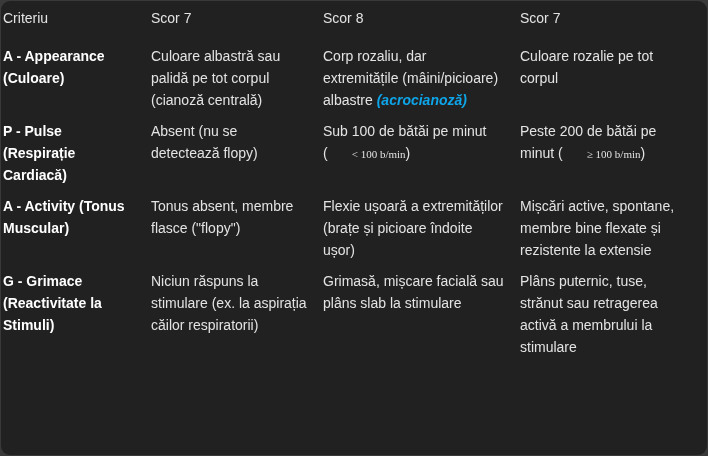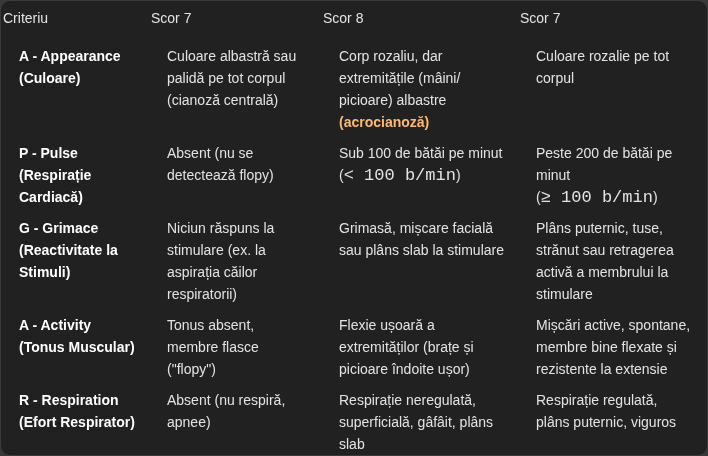--- a/index.html
+++ b/index.html
@@ -20,38 +20,39 @@
     border-collapse:collapse;
     table-layout:fixed;
   }
   th,td{
     text-align:left;
     vertical-align:top;
     font-size:14px;
     line-height:22px;
     color:#e3e3e3;
     font-weight:400;
-    padding:9px 14px 0 18px;
+    padding:9px 14px 0 2px;
     word-wrap:break-word;
   }
   thead th{
     padding:6px 14px 7px 2px;
     font-weight:400;
     color:#e3e3e3;
   }
   td.crit{
     font-weight:700;
     color:#ffffff;
   }
-  .seg-b{font-weight:700;color:#fdba74;}
+  .seg-b{font-weight:700;color:#0ea5e9;font-style:italic;}
   .seg-m{
-    font-family:Liberation Mono, monospace;
-    font-size:17px;
+    font-family:Liberation Serif, serif;
+    font-size:11px;
     line-height:1;
     white-space:nowrap;
+    margin-left:24px;
   }
 </style>
 </head>
 <body style="background: rgb(57, 57, 57);">
 
 <div class="card" style="background: rgb(33, 33, 33);">
   <table>
     <colgroup>
       <col style="width:148px">
       <col style="width:172px">
@@ -73,32 +74,26 @@
           <td><span>Corp rozaliu, dar extremitățile (mâini/​picioare) albastre </span><span class="seg-b">(acrocianoză)</span></td>
           <td><span>Culoare rozalie pe tot corpul</span></td>
         </tr>
         <tr>
           <td class="crit">P - Pulse (Respirație Cardiacă)</td>
           <td><span>Absent (nu se detectează flopy)</span></td>
           <td><span>Sub 100 de bătăi pe minut (</span><span class="seg-m">&lt; 100 b/min</span><span>)</span></td>
           <td><span>Peste 200 de bătăi pe minut (</span><span class="seg-m">≥ 100 b/min</span><span>)</span></td>
         </tr>
         <tr>
-          <td class="crit">G - Grimace (Reactivitate la Stimuli)</td>
-          <td><span>Niciun răspuns la stimulare (ex. la aspirația căilor respiratorii)</span></td>
-          <td><span>Grimasă, mișcare facială sau plâns slab la stimulare</span></td>
-          <td><span>Plâns puternic, tuse, strănut sau retragerea activă a membrului la stimulare</span></td>
-        </tr>
-        <tr>
           <td class="crit">A - Activity (Tonus Muscular)</td>
           <td><span>Tonus absent, membre flasce ("flopy")</span></td>
           <td><span>Flexie ușoară a extremităților (brațe și picioare îndoite ușor)</span></td>
           <td><span>Mișcări active, spontane, membre bine flexate și rezistente la extensie</span></td>
         </tr>
         <tr>
-          <td class="crit">R - Respiration (Efort Respirator)</td>
-          <td><span>Absent (nu respiră, apnee)</span></td>
-          <td><span>Respirație neregulată, superficială, gâfâit, plâns slab</span></td>
-          <td><span>Respirație regulată, plâns puternic, viguros</span></td>
+          <td class="crit">G - Grimace (Reactivitate la Stimuli)</td>
+          <td><span>Niciun răspuns la stimulare (ex. la aspirația căilor respiratorii)</span></td>
+          <td><span>Grimasă, mișcare facială sau plâns slab la stimulare</span></td>
+          <td><span>Plâns puternic, tuse, strănut sau retragerea activă a membrului la stimulare</span></td>
         </tr>
       </tbody>
   </table>
 </div>
 
 </body></html>

